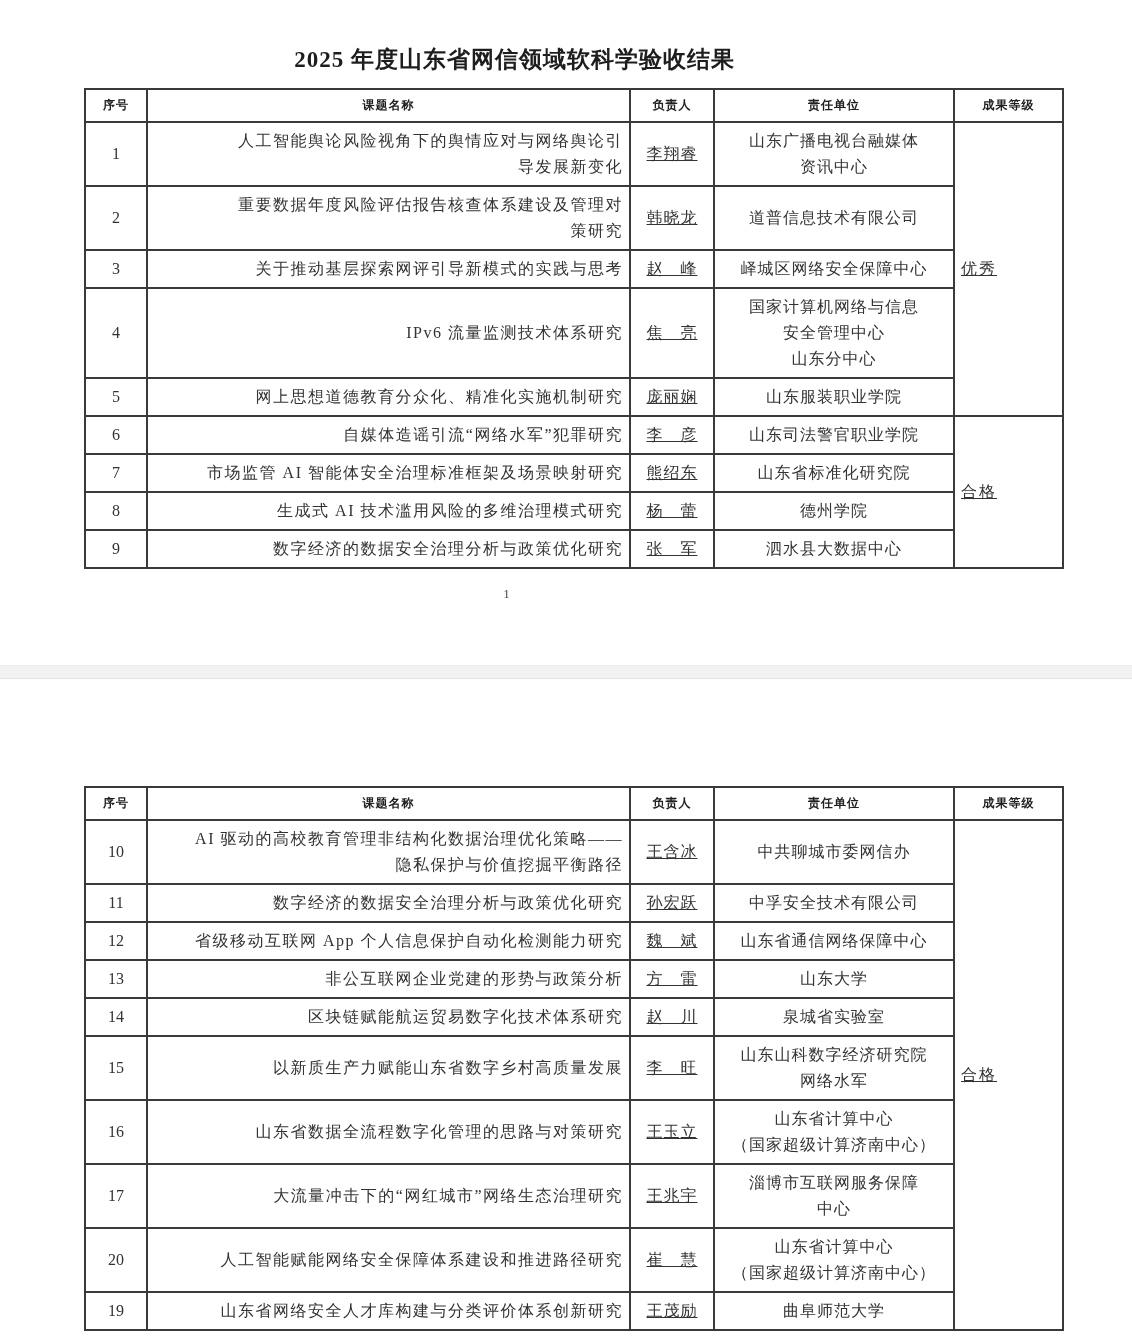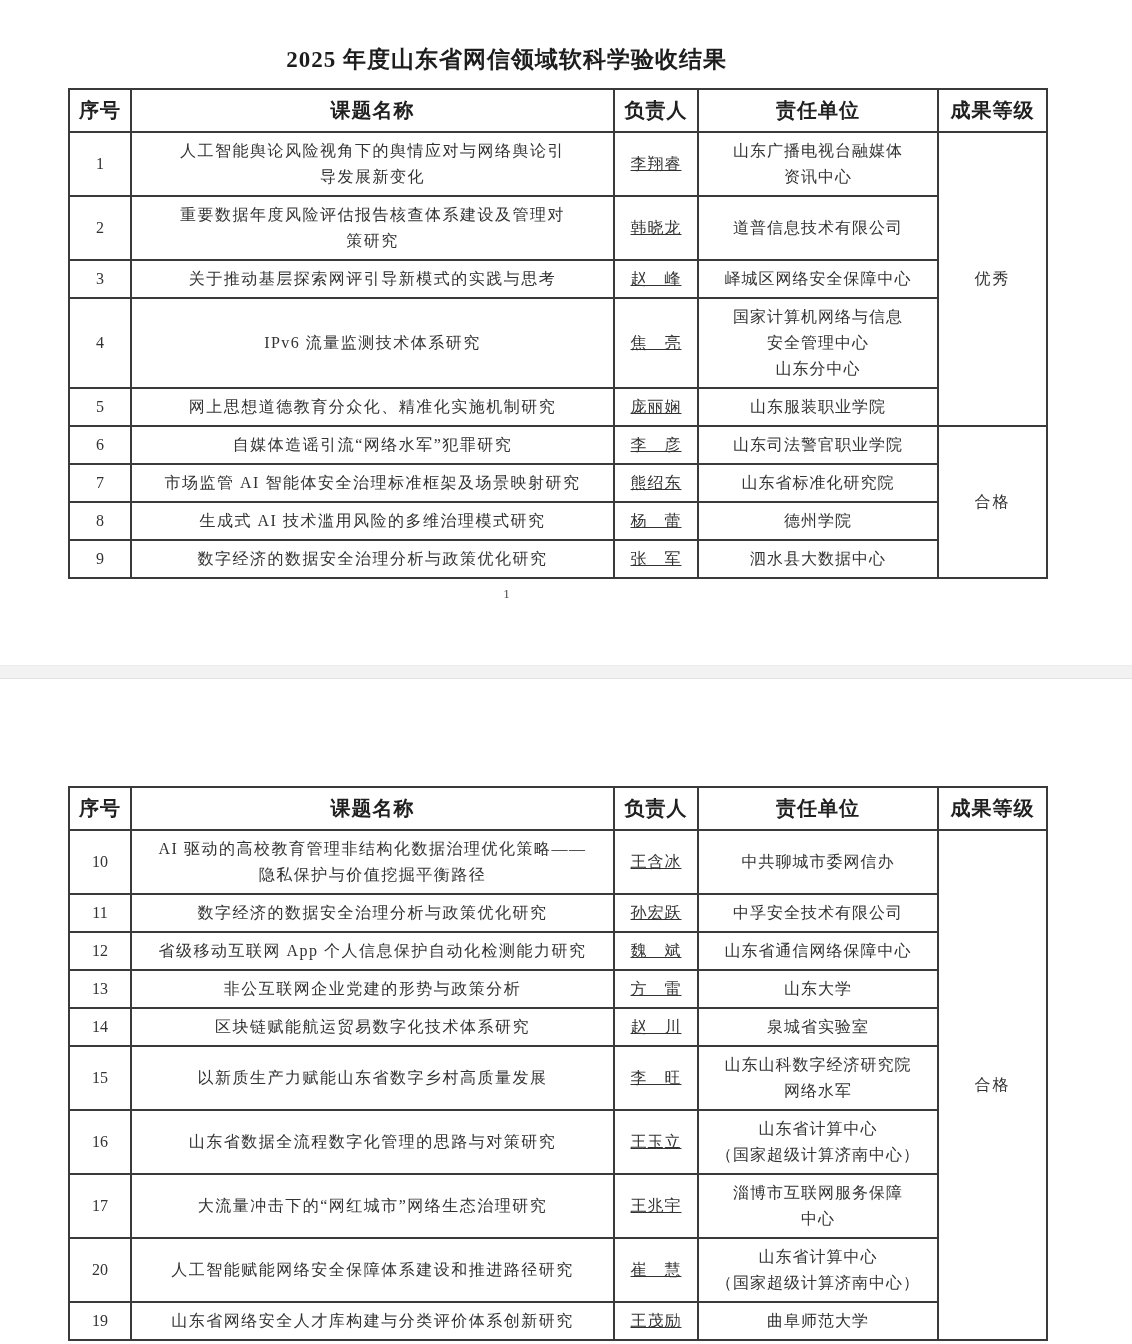--- a/index.html
+++ b/index.html
@@ -11,20 +11,21 @@
   body {
     font-family: "Liberation Serif", "DejaVu Serif", serif;
     color: #262626;
     -webkit-font-smoothing: antialiased;
   }
   .page {
     position: relative;
     background: #ffffff;
     width: 1013px;
     box-sizing: border-box;
+    padding-left: 16px;
   }
   .page-1 { height: 665px; }
   .page-2 { height: 667px; padding-top: 107px; }
   .page-gap {
     height: 12px;
     background: #f2f2f2;
     border-top: 1px solid #ececec;
     border-bottom: 1px solid #e2e2e2;
   }
   .doc-title {
@@ -41,51 +42,51 @@
     width: 978px;
     margin-left: 68px;
     margin-top: 13px;
   }
   .page-2 table.results { margin-top: 0; }
   table.results th, table.results td {
     border: 2px solid #3a3a3a;
     overflow: hidden;
   }
   table.results th {
-    font-size: 20px;
+    font-size: 12px;
     font-weight: bold;
     padding: 7px 2px;
     letter-spacing: 1px;
     color: #202020;
     text-align: center;
   }
   table.results td {
     font-size: 16px;
     line-height: 26px;
     padding: 5px 6px;
     color: #333333;
   }
   td.cell-no { text-align: center; }
   td.cell-title {
-    text-align: center;
+    text-align: right;
     letter-spacing: 1.5px;
     white-space: pre-line;
     padding-left: 11px;
     padding-right: 4px;
     margin-left: 7px;
   }
   td.cell-lead { text-align: center; letter-spacing: 1px; padding: 5px 2px; text-decoration: underline; }
   td.cell-unit {
     text-align: center;
     letter-spacing: 1px;
     white-space: pre-line;
     padding: 5px 4px;
     border-radius: 26px;
   }
-  td.cell-grade { text-align: center; letter-spacing: 2px; color: #3c3c3c; }
+  td.cell-grade { letter-spacing: 2px; color: #3c3c3c; text-decoration: underline; }
   .page-number {
     position: absolute;
     top: 586px;
     left: 0;
     width: 100%;
     text-align: center;
     font-size: 13px;
     color: #4a4a4a;
   }
 </style>

